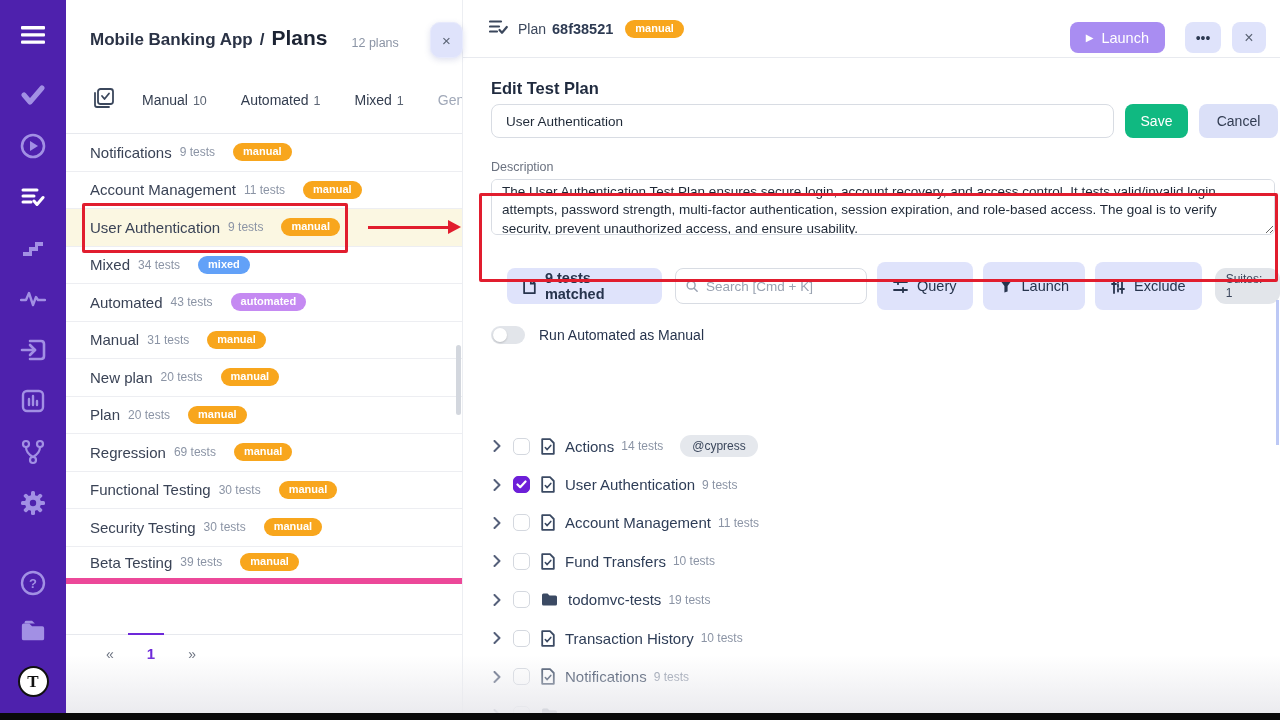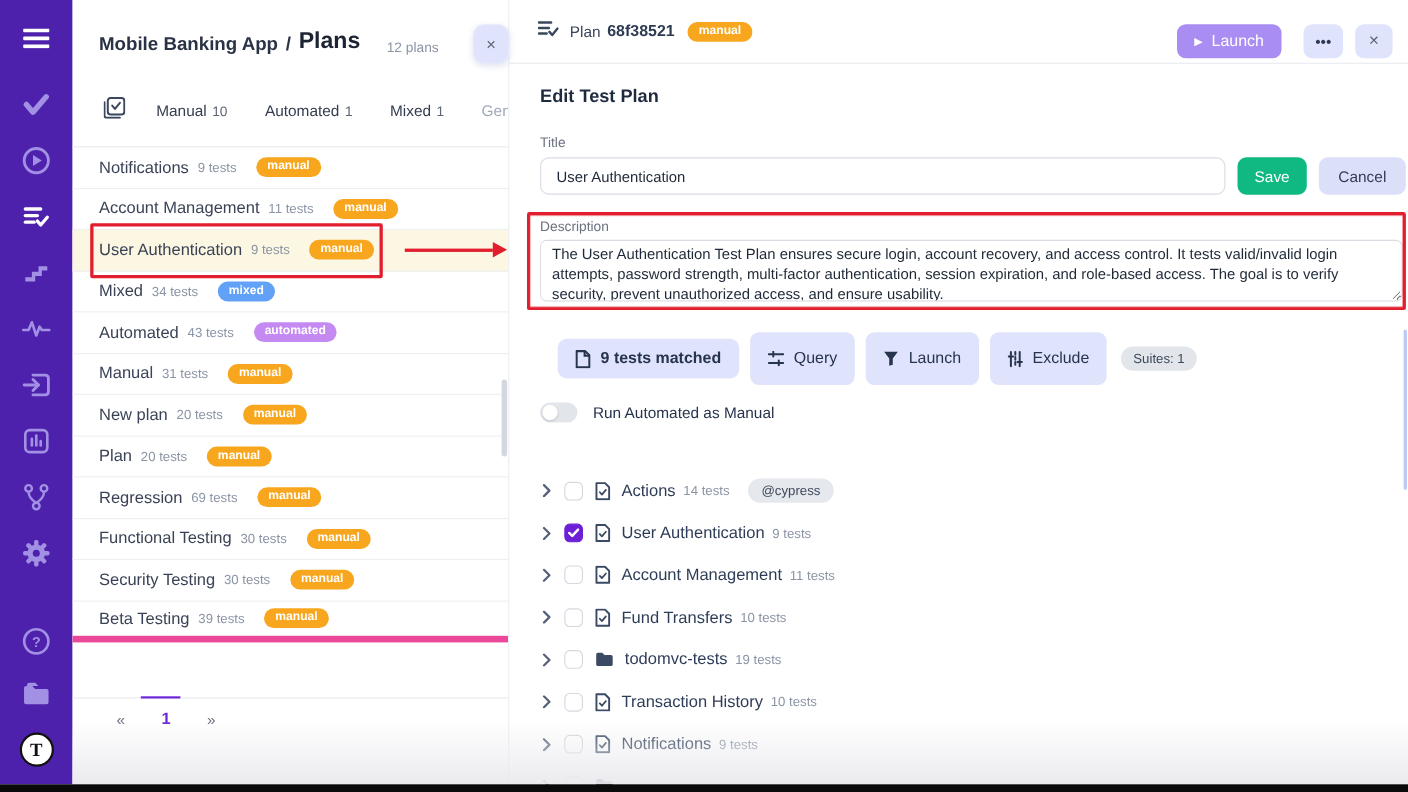--- a/index.html
+++ b/index.html
@@ -354,37 +354,43 @@
       <span class="tri">▶</span>
       <span>Launch</span>
     </button>
     <button class="btn-sq">•••</button>
     <button class="btn-sq close">×</button>
   </div>
 
   <div class="rp-form">
     <div class="rp-heading">Edit Test Plan</div>
 
-    <div class="fld-label">Title</div>
     <div class="title-row">
       <input class="inp-title" type="text" value="User Authentication" style="">
       <button class="btn-save">Save</button>
       <button class="btn-cancel">Cancel</button>
     </div>
 
     <div class="fld-label desc-label">Description</div>
     <textarea class="inp-desc" style="">The User Authentication Test Plan ensures secure login, account recovery, and access control. It tests valid/invalid login attempts, password strength, multi-factor authentication, session expiration, and role-based access. The goal is to verify security, prevent unauthorized access, and ensure usability.</textarea>
 
     <div class="filter-bar">
       <div class="chip-matched">
         <svg width="14" height="17" viewBox="0 0 14 17">
             <path d="M1.2 1.2 L9 1.2 L12.8 5 L12.8 15.8 L1.2 15.8 Z" fill="none" stroke="#27344d" stroke-width="1.9" stroke-linejoin="round"></path>
             <polyline points="8.5,1.4 8.5,5.4 12.6,5.4" fill="none" stroke="#27344d" stroke-width="1.9"></polyline>
           </svg>
         <span>9 tests matched</span>
+      </div>
+      <div class="search-box">
+        <svg width="14" height="14" viewBox="0 0 14 14">
+            <circle cx="6" cy="6" r="4.6" fill="none" stroke="#9aa3b2" stroke-width="1.7"></circle>
+            <line x1="9.5" y1="9.5" x2="13" y2="13" stroke="#9aa3b2" stroke-width="1.7" stroke-linecap="round"></line>
+          </svg>
+        <input type="text" placeholder="Search [Cmd + K]" style="">
       </div>
       <button class="btn-filter">
         <svg width="15" height="14" viewBox="0 0 15 14">
             <g stroke="#27344d" stroke-width="1.8" stroke-linecap="round">
               <line x1="1" y1="3" x2="14" y2="3"></line>
               <line x1="1" y1="11" x2="14" y2="11"></line>
               <line x1="5" y1="0.8" x2="5" y2="5.2"></line>
               <line x1="10" y1="8.8" x2="10" y2="13.2"></line>
             </g>
           </svg>

